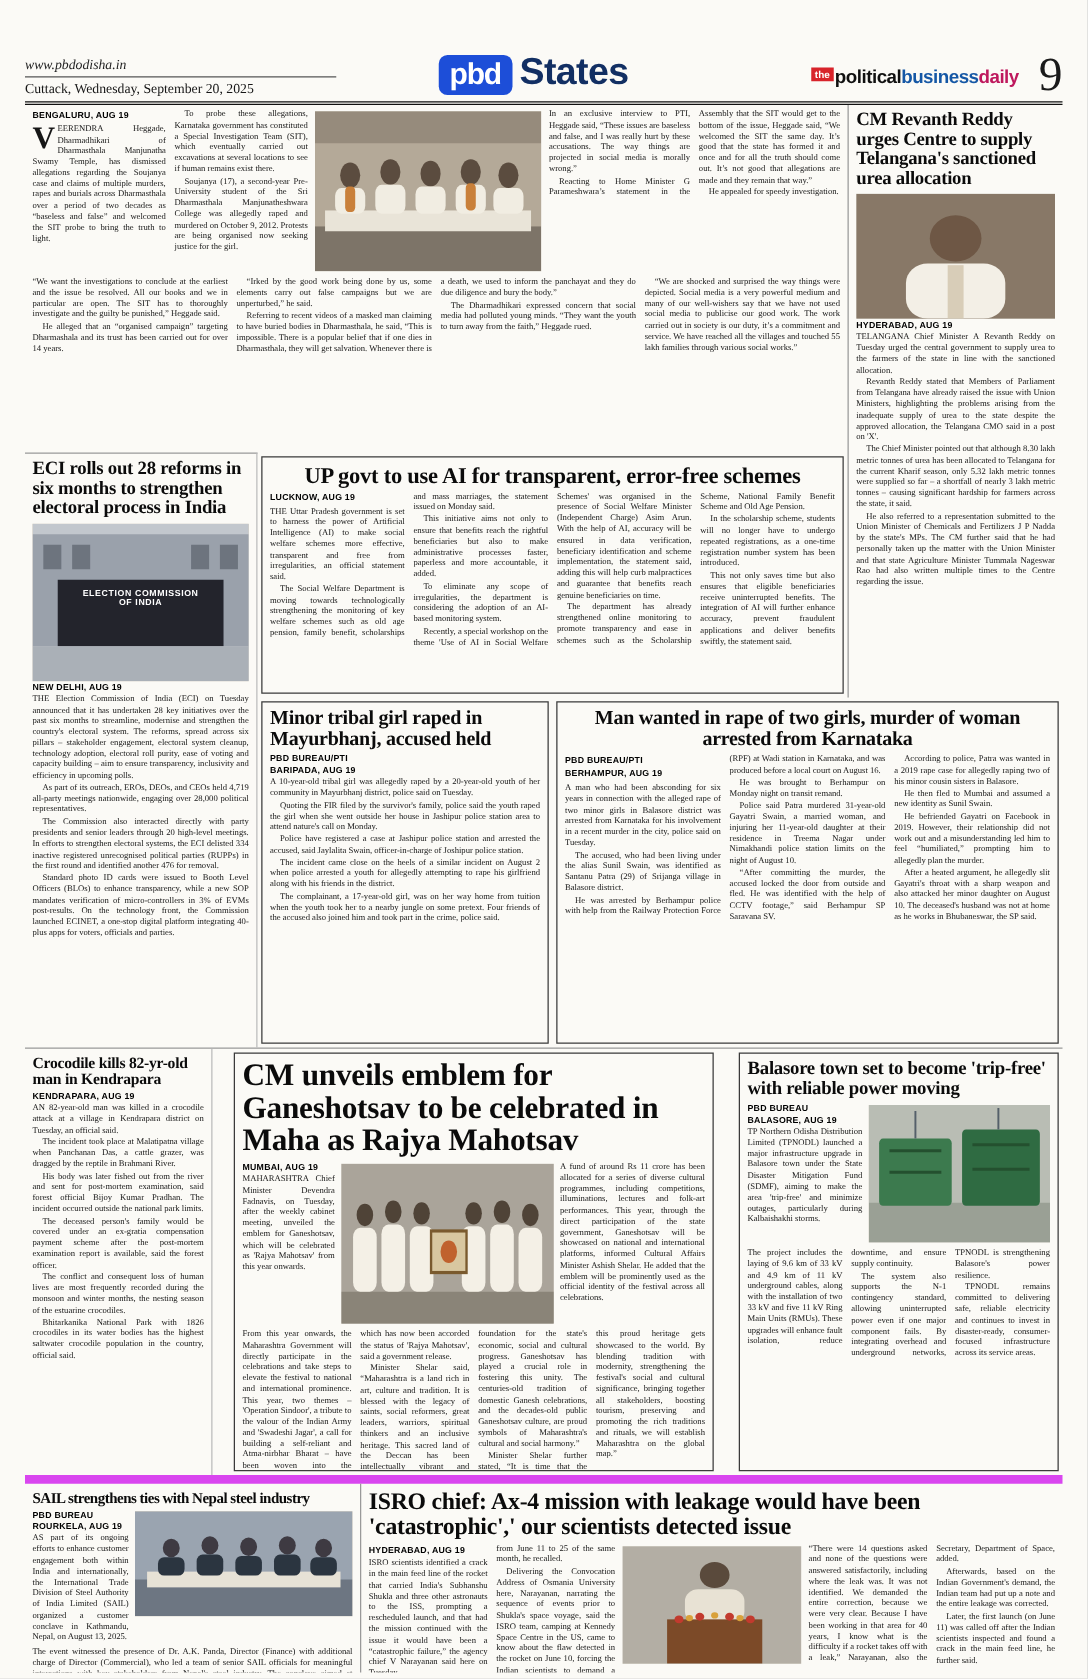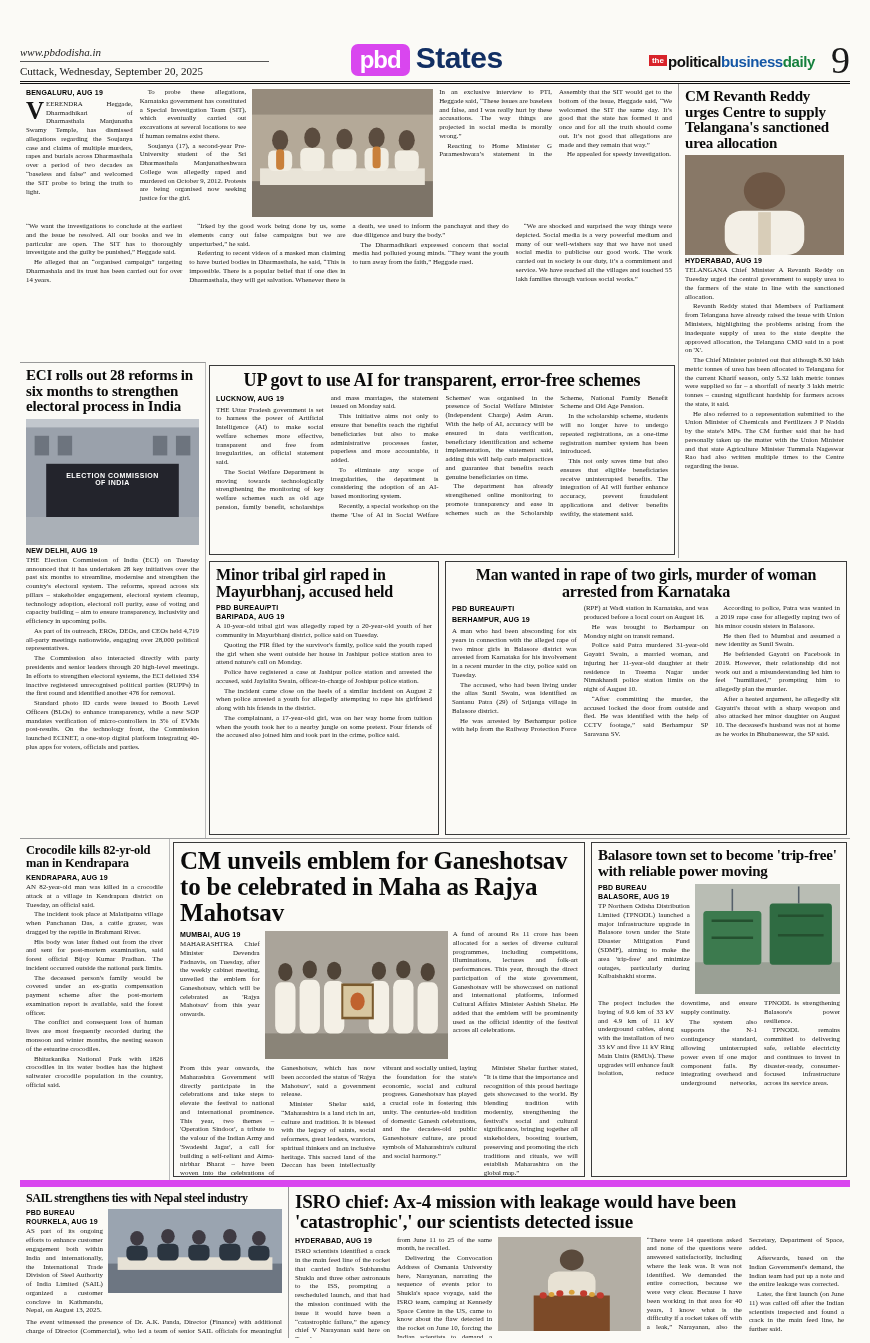--- a/index.html
+++ b/index.html
@@ -9,29 +9,29 @@
     padding:6px 20px 0 20px; overflow:hidden; position:relative;
     font-family:"Liberation Serif", serif; color:#161616;
   }
   
   .masthead { display:flex; align-items:flex-end; height:78px; border-bottom:3px double #111; padding-bottom:4px; }
   .mast-left { width:30%; }
   .site { font-style:italic; font-size:11px; color:#222;margin-top:20px; }
   .mast-rule { border-top:1px solid #555; margin:3px 0; }
   .mast-date { font-size:11px; }
   .mast-center { width:38%; text-align:center; padding-bottom:2px; }
-  .logo-pbd { background:#d946ef; color:#fff; font-family:"Liberation Sans", sans-serif; font-weight:bold; font-size:24px; padding:2px 9px 3px; border-radius:7px; letter-spacing:-1px; }
+  .logo-pbd { background:#1d4ed8; color:#fff; font-family:"Liberation Sans", sans-serif; font-weight:bold; font-size:24px; padding:2px 9px 3px; border-radius:7px; letter-spacing:-1px; }
   .logo-states { color:#122f63; font-family:"Liberation Sans", sans-serif; font-weight:bold; font-size:30px; margin-left:6px; letter-spacing:-0.5px; }
   .mast-right { width:32%; display:flex; justify-content:flex-end; align-items:flex-end; gap:16px; }
   .brand { white-space:nowrap; padding-bottom:6px; }
   .brand-the { background:#d8232a; color:#fff; font-family:"Liberation Sans", sans-serif; font-weight:bold; font-size:8px; padding:1px 3px; vertical-align:4px; margin-right:1px; }
   .brand-word { font-family:"Liberation Sans", sans-serif; font-weight:bold; font-size:15px; letter-spacing:-0.4px; }
   .brand-political { color:#101010; }
   .brand-business { color:#1557a5; }
-  .brand-daily { color:#15803d; }
+  .brand-daily { color:#be185d; }
   .pageno { font-size:38px; line-height:0.9; color:#1a1a1a; }
   
   .art { overflow:hidden; padding:4px 6px; }
   .boxed { border:1px solid #3a3a3a; margin:3px; }
   .hl { font-weight:bold; color:#0b0b0b; line-height:1.04; margin:1px 0 4px; letter-spacing:-0.2px; }
   .hl-lead { font-size:27px; text-align:center; margin:2px 10px 6px; }
   .hl-md { font-size:15px; }
   .hl-up { font-size:18px;text-align:center; }
   .hl-crime { font-size:16px; }
   .hl-karn { font-size:16px; text-align:center; }
@@ -55,21 +55,21 @@
   .sign-line2 { font-size:7px; letter-spacing:0.5px; }
   
   .grid-upper { display:grid; grid-template-columns:186px 236px 236px 172px; grid-template-rows:278px 196px 280px;
     grid-template-areas:"lead lead lead urea" "eci upai upai urea" "eci minor karn karn"; }
   .a-lead { grid-area:lead; }
   .a-urea { grid-area:urea; border-left:1px solid #999; }
   .a-eci  { grid-area:eci; border-top:1px solid #999; border-right:1px solid #bbb; }
   .a-upai { grid-area:upai; }
   .a-minor{ grid-area:minor; }
   .a-karn { grid-area:karn; }
-  .grid-lower { display:grid; grid-template-columns:150px 1fr 262px; height:342px; border-top:1px solid #999; }
+  .grid-lower { display:grid; grid-template-columns:150px 1fr 262px; height:342px; border-top:1px solid #999;gap:14px; }
   .a-croc { border-right:1px solid #bbb; }
   .grid-bottom { display:grid; grid-template-columns:268px 1fr; height:158px; border-top:7px solid #d946ef; }
   .a-isro { border-left:1px solid #999; }
   
   .lead-top { display:flex; gap:6px; }
   .lead-colA { width:35%; }
   .lead-photo { width:28%; height:128px; flex:none; }
   .lead-colB { width:37%; }
   .lead-bottom { margin-top:3px; }
   .urea-photo { height:100px; }

